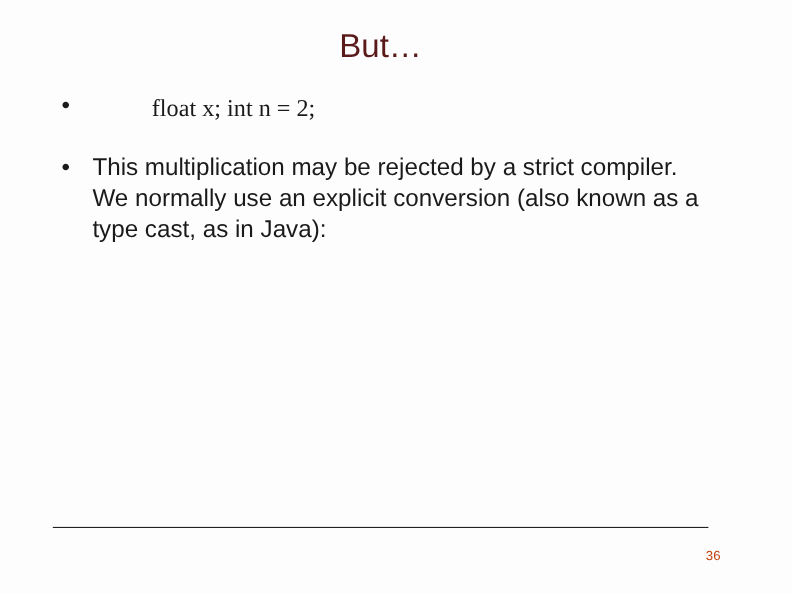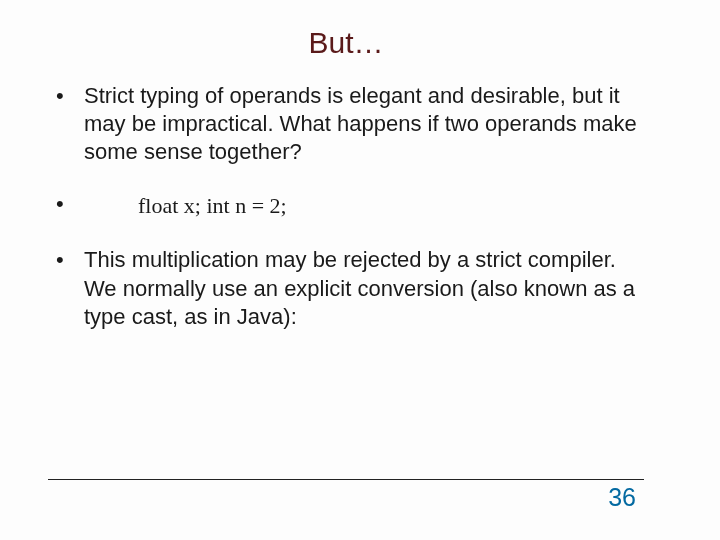--- a/index.html
+++ b/index.html
@@ -58,36 +58,33 @@
   .code-indent-2 { padding-left: 54px; }
   .footer-rule {
     position: absolute;
     left: 48px;
     right: 48px;
     bottom: 60px;
     border-top: 1px solid #222;
   }
   .page-number {
     position: absolute;
-    right: 56px;
+    right: 37px;
     bottom: 28px;
-    font-size: 25px;
-    color: #0369a1;
+    font-size: 12px;
+    color: #c2410c;
   }
 </style>
 </head>
 <body>
 
 <div class="slide">
   <h1 class="title">But…</h1>
 
   <ul class="bullets">
-    <li>
-      <span>Strict typing of operands is elegant and desirable, but it may be impractical. What happens if two operands make some sense together?</span>
-    </li>
     <li>
       <div class="code-block code-indent-1">float x; int n = 2;</div>
     </li>
     <li>
       <span>This multiplication may be rejected by a strict compiler. We normally use an explicit conversion (also known as a type cast, as in Java):</span>
     </li>
   </ul>
 
   <div class="footer-rule"></div>
   <div class="page-number">36</div>

